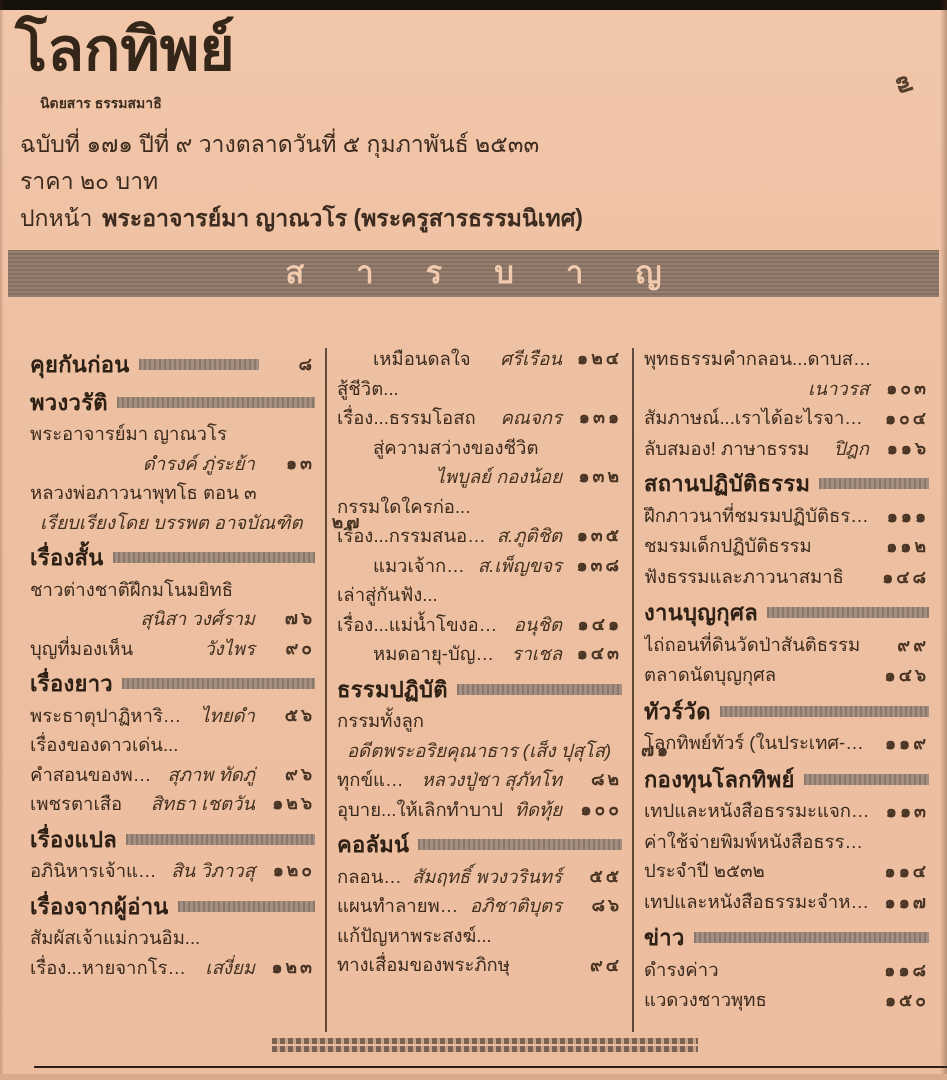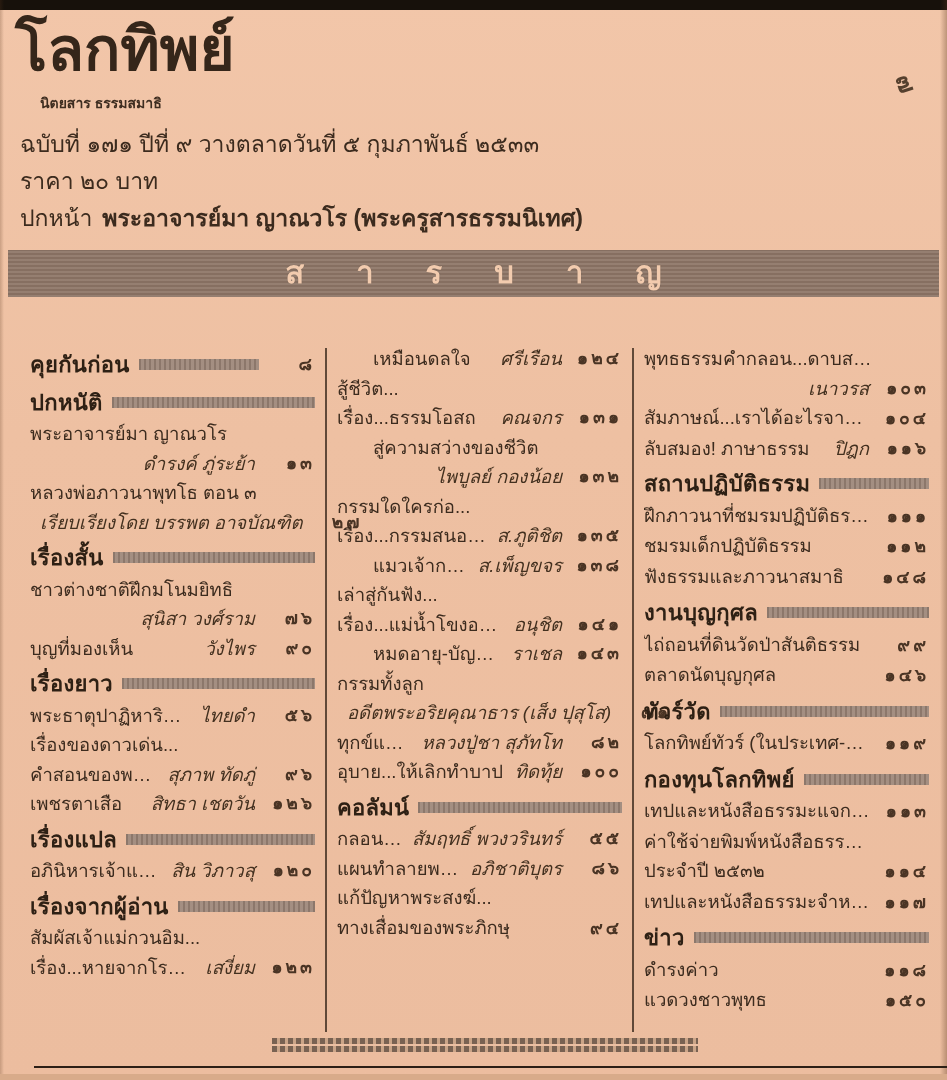--- a/index.html
+++ b/index.html
@@ -81,21 +81,21 @@
   </div>
 
   <div class="columns" id="columns">
       <div class="col">
         <div class="row section">
           <span class="sec-label">คุยกันก่อน</span>
           <span class="sec-bar"></span>
           <span class="page-num">๘</span>
         </div>
         <div class="row section">
-          <span class="sec-label">ปกหนัติ</span>
+          <span class="sec-label">พวงวรัติ</span>
           <span class="sec-bar"></span>
         </div>
         <div class="row entry">
           <span class="title">พระอาจารย์มา ญาณวโร</span>
           <span class="right">
             <span class="page-num"></span>
           </span>
         </div>
         <div class="row entry authorline">
           <span class="right">
@@ -265,20 +265,24 @@
             <span class="page-num">๑๔๑</span>
           </span>
         </div>
         <div class="row entry indent">
           <span class="title">หมดอายุ-บัญชีนรก</span>
           <span class="right">
             <span class="author">ราเชล</span>
             <span class="page-num">๑๔๓</span>
           </span>
         </div>
+        <div class="row section">
+          <span class="sec-label">ธรรมปฏิบัติ</span>
+          <span class="sec-bar"></span>
+        </div>
         <div class="row entry">
           <span class="title">กรรมทั้งลูก</span>
           <span class="right">
             <span class="page-num"></span>
           </span>
         </div>
         <div class="row entry authorline">
           <span class="right">
             <span class="author">อดีตพระอริยคุณาธาร (เส็ง ปุสุโส)</span>
             <span class="page-num">๗๑</span>

